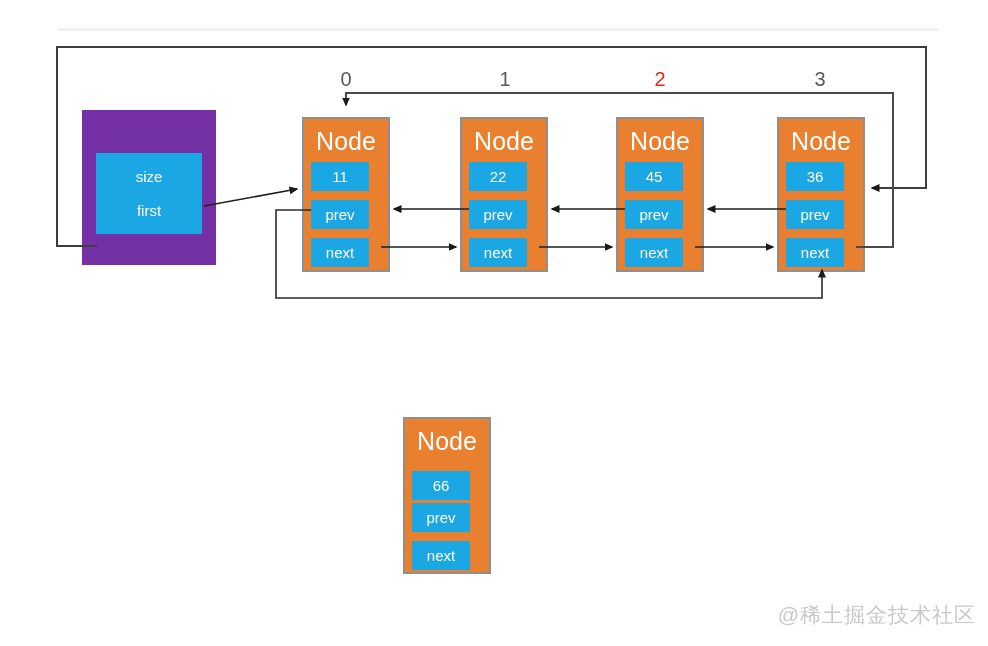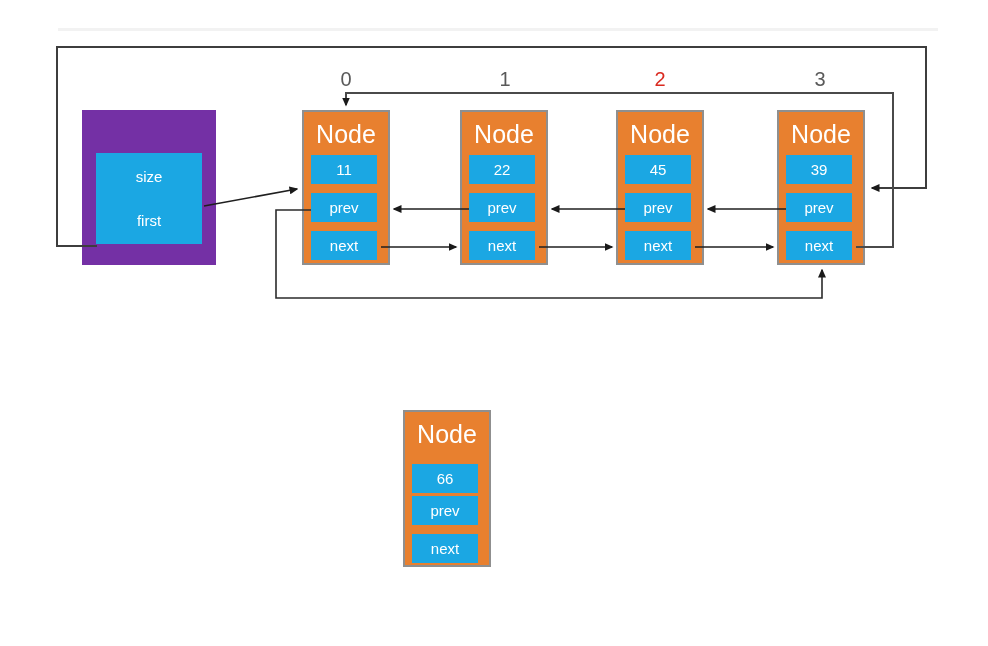--- a/index.html
+++ b/index.html
@@ -29,33 +29,33 @@
   }
   .ll-title{
     position:absolute;left:0;top:8px;width:100%;text-align:center;
     color:#fff;font-size:22px;letter-spacing:0.5px;
   }
   .ll-field{
     position:absolute;left:14px;width:106px;height:47px;
     background:var(--field-blue);color:#fff;font-size:15px;
     display:flex;align-items:center;justify-content:center;
   }
-  .ll-field.f0{top:43px}.ll-field.f1{top:87px}.ll-field.f2{top:121px}
+  .ll-field.f0{top:43px}.ll-field.f1{top:77px}.ll-field.f2{top:121px}
 
   
   .node{
     position:absolute;width:88px;height:155px;box-sizing:border-box;
-    background:var(--node-orange);border:2px solid var(--node-border-gray);
+    background:var(--node-orange);border:2px solid var(--node-border-gray);margin-top:7px;
   }
   .node-title{
     position:absolute;left:0;top:8px;width:100%;text-align:center;
     color:#fff;font-size:25px;
   }
   .node-field{
-    position:absolute;left:7px;width:66px;height:29px;
+    position:absolute;left:7px;width:58px;height:29px;
     background:var(--field-blue);color:#fff;font-size:15px;
     display:flex;align-items:center;justify-content:center;
   }
   .node-field.v{top:43px}.node-field.p{top:81px}.node-field.n{top:119px}
 
   .node.n0{left:302px;top:110px}
   .node.n1{left:460px;top:110px}
   .node.n2{left:616px;top:110px}
   .node.n3{left:777px;top:110px}
   .node.detached{left:403px;top:410px;height:157px}
@@ -113,21 +113,21 @@
 
   <div class="node n2">
     <div class="node-title">Node</div>
     <div class="node-field v">45</div>
     <div class="node-field p">prev</div>
     <div class="node-field n">next</div>
   </div>
 
   <div class="node n3">
     <div class="node-title">Node</div>
-    <div class="node-field v">39</div>
+    <div class="node-field v">36</div>
     <div class="node-field p">prev</div>
     <div class="node-field n">next</div>
   </div>
 
   <div class="node detached">
     <div class="node-title">Node</div>
     <div class="node-field v">66</div>
     <div class="node-field p">prev</div>
     <div class="node-field n">next</div>
   </div>
@@ -149,13 +149,14 @@
 
     <line x1="469" y1="209" x2="394" y2="209" stroke="#1f1f1f" stroke-width="1.6" marker-end="url(#ah)"></line>
     <line x1="625" y1="209" x2="552" y2="209" stroke="#1f1f1f" stroke-width="1.6" marker-end="url(#ah)"></line>
     <line x1="786" y1="209" x2="708" y2="209" stroke="#1f1f1f" stroke-width="1.6" marker-end="url(#ah)"></line>
 
     <line x1="381" y1="247" x2="456" y2="247" stroke="#1f1f1f" stroke-width="1.6" marker-end="url(#ah)"></line>
     <line x1="539" y1="247" x2="612" y2="247" stroke="#1f1f1f" stroke-width="1.6" marker-end="url(#ah)"></line>
     <line x1="695" y1="247" x2="773" y2="247" stroke="#1f1f1f" stroke-width="1.6" marker-end="url(#ah)"></line>
   </svg>
 
+  <div class="watermark">@稀土掘金技术社区</div>
 </div>
 
 </body></html>

